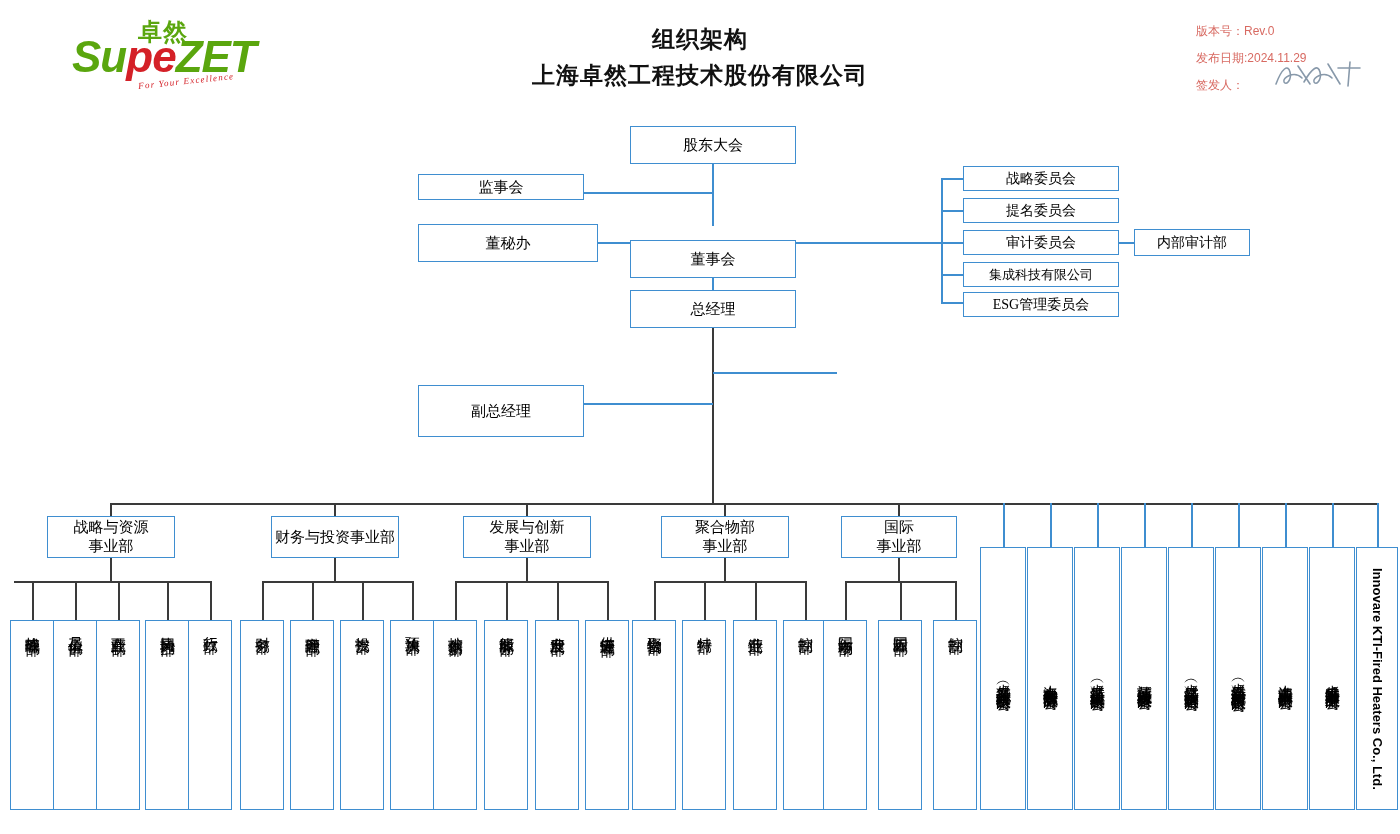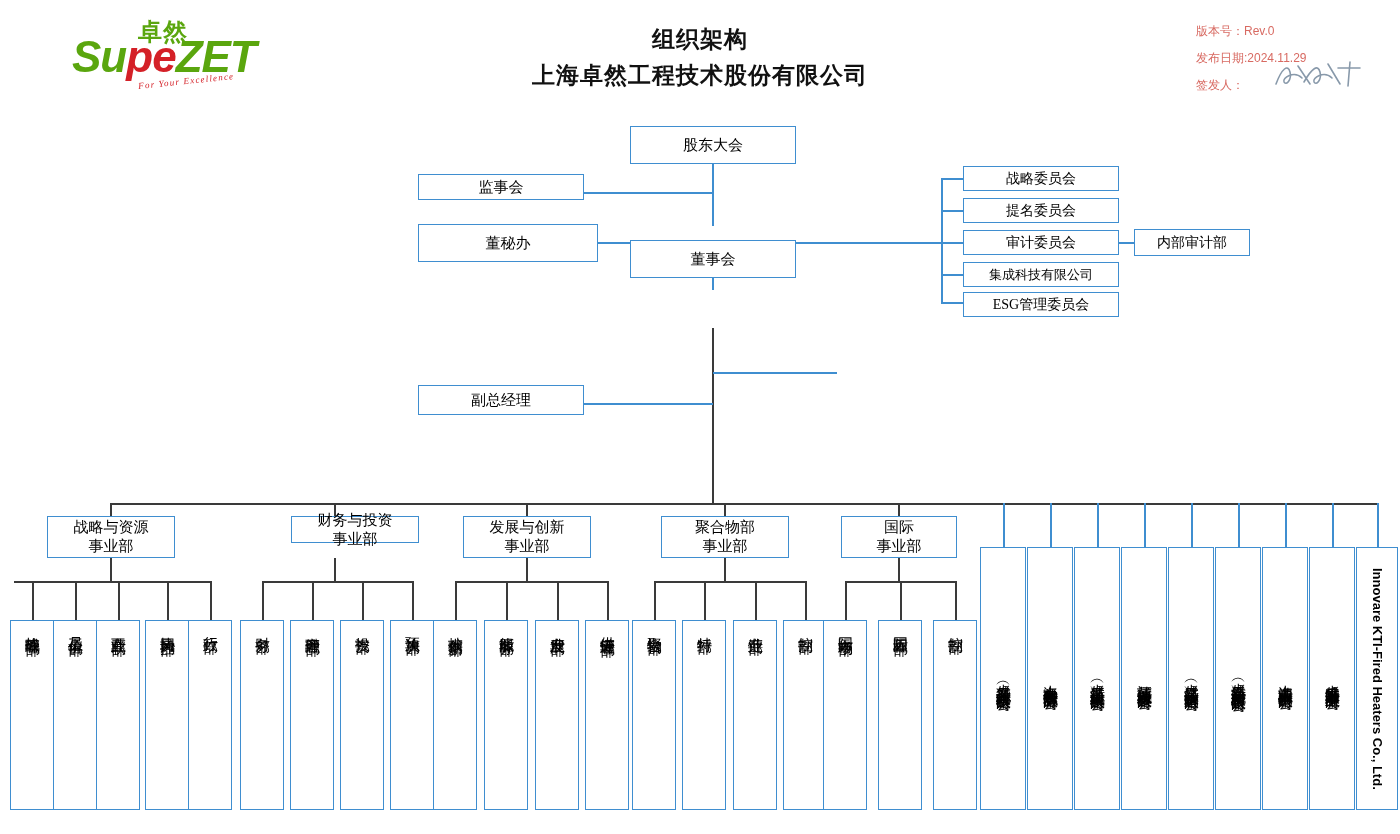--- a/index.html
+++ b/index.html
@@ -164,40 +164,41 @@
 
   <div class="box" style="left:963px; top:262px; width:156px; height:25px; font-size:13px;">集成科技有限公司</div>
   <div class="ln hl" style="left:941px; top:274px; width:23px; height:1.6px;"></div>
 
   <div class="box" style="left:963px; top:292px; width:156px; height:25px; font-size:14px;">ESG管理委员会</div>
   <div class="ln hl" style="left:941px; top:302px; width:23px; height:1.6px;"></div>
 
   <div class="box" style="left:1134px; top:229px; width:116px; height:27px; font-size:14px;">内部审计部</div>
   <div class="ln hl" style="left:1119px; top:242px; width:16px; height:1.6px;"></div>
 
+  <div class="box" style="left:630px; top:290px; width:166px; height:38px;">总经理</div>
 
   <div class="ln vl dark" style="left:712px; top:328px; width:1.8px; height:176px;"></div>
 
   <div class="ln hl" style="left:713px; top:372px; width:124px; height:1.6px;"></div>
 
-  <div class="box" style="left:418px; top:385px; width:166px; height:30px;">副总经理</div>
+  <div class="box" style="left:418px; top:385px; width:166px; height:52px;">副总经理</div>
   <div class="ln hl" style="left:584px; top:403px; width:129px; height:1.6px;"></div>
 
   <div class="ln hl dark" style="left:110px; top:503px; width:1268px; height:1.8px;"></div>
 
   <div class="ln vl dark" style="left:110px; top:503px; width:1.8px; height:13px;"></div>
   <div class="box two-line" style="left:47px; top:516px; width:128px; height:42px; flex-direction:column;">
     <span>战略与资源</span>
     <span>事业部</span>
   </div>
   <div class="ln vl dark" style="left:110px; top:558px; width:1.8px; height:24px;"></div>
   <div class="ln hl dark" style="left:14px; top:581px; width:196px; height:1.8px;"></div>
 
   <div class="ln vl dark" style="left:334px; top:503px; width:1.8px; height:13px;"></div>
-  <div class="box two-line" style="left:271px; top:516px; width:128px; height:27px; flex-direction:column;margin-left:20px;">
+  <div class="box two-line" style="left:271px; top:516px; width:128px; height:42px; ">
     <span>财务与投资</span>
     <span>事业部</span>
   </div>
   <div class="ln vl dark" style="left:334px; top:558px; width:1.8px; height:24px;"></div>
   <div class="ln hl dark" style="left:262px; top:581px; width:150px; height:1.8px;"></div>
 
   <div class="ln vl dark" style="left:526px; top:503px; width:1.8px; height:13px;"></div>
   <div class="box two-line" style="left:463px; top:516px; width:128px; height:42px; flex-direction:column;">
     <span>发展与创新</span>
     <span>事业部</span>

